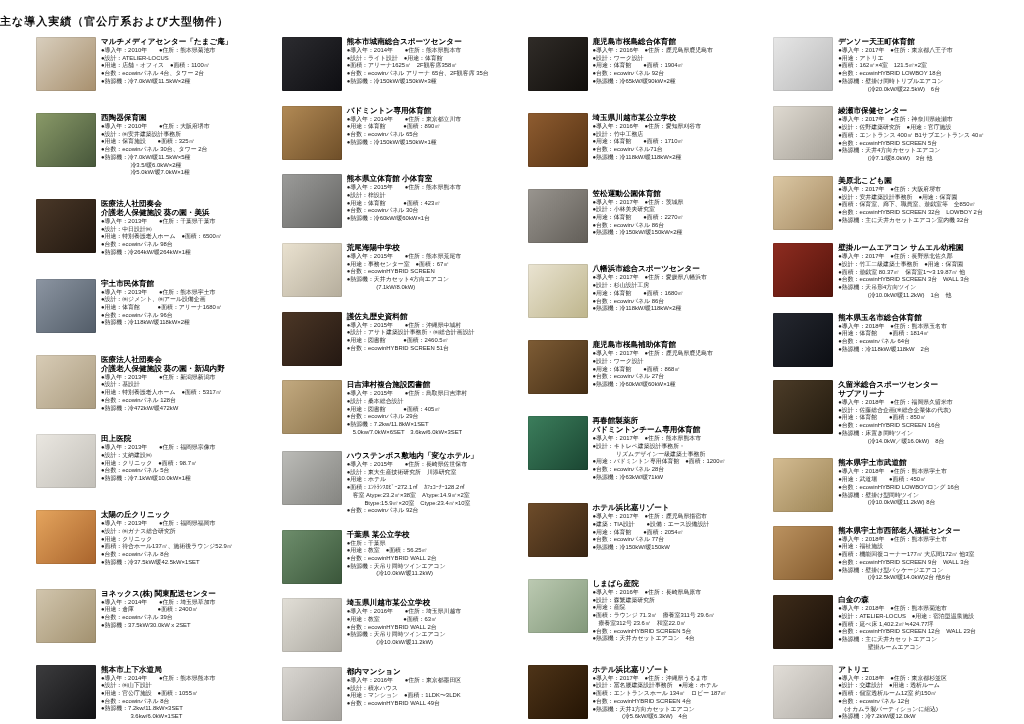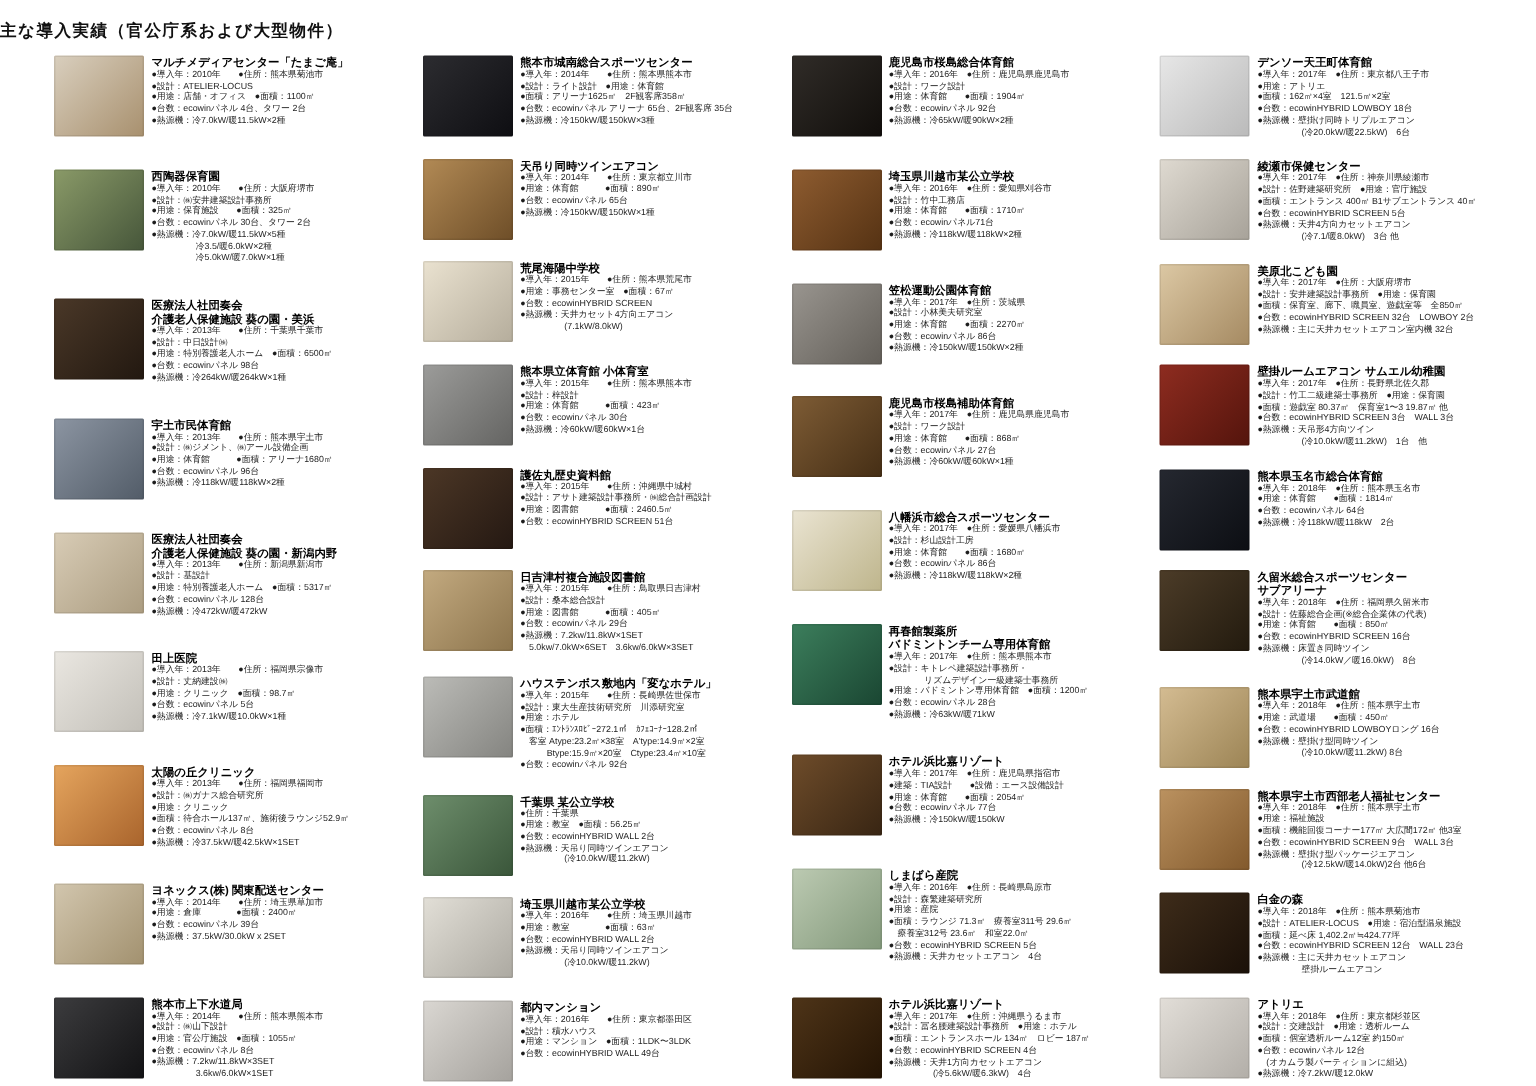--- a/index.html
+++ b/index.html
@@ -164,49 +164,49 @@
           <div class="ln">●設計：ライト設計　●用途：体育館</div>
           <div class="ln">●面積：アリーナ1625㎡　2F観客席358㎡</div>
           <div class="ln">●台数：ecowinパネル アリーナ 65台、2F観客席 35台</div>
           <div class="ln">●熱源機：冷150kW/暖150kW×3種</div>
         </div>
   </div>
 
   <div class="entry">
     <div class="photo" style="background: linear-gradient(135deg, rgb(178, 138, 85) 0%, rgb(110, 78, 40) 100%);"></div>
     <div class="info">
-      <div class="name">天吊り同時ツインエアコン</div>
+      <div class="name">バドミントン専用体育館</div>
     <div class="ln">●導入年：2014年　　●住所：東京都立川市</div>
           <div class="ln">●用途：体育館　　　●面積：890㎡</div>
           <div class="ln">●台数：ecowinパネル 65台</div>
           <div class="ln">●熱源機：冷150kW/暖150kW×1種</div>
+        </div>
+  </div>
+
+  <div class="entry">
+    <div class="photo" style="background: linear-gradient(135deg, rgb(156, 156, 154) 0%, rgb(100, 100, 98) 100%);"></div>
+    <div class="info">
+      <div class="name">熊本県立体育館 小体育室</div>
+    <div class="ln">●導入年：2015年　　●住所：熊本県熊本市</div>
+          <div class="ln">●設計：梓設計</div>
+          <div class="ln">●用途：体育館　　　●面積：423㎡</div>
+          <div class="ln">●台数：ecowinパネル 30台</div>
+          <div class="ln">●熱源機：冷60kW/暖60kW×1台</div>
         </div>
   </div>
 
   <div class="entry">
     <div class="photo" style="background: linear-gradient(135deg, rgb(234, 226, 208) 0%, rgb(181, 173, 156) 100%);"></div>
     <div class="info">
       <div class="name">荒尾海陽中学校</div>
     <div class="ln">●導入年：2015年　　●住所：熊本県荒尾市</div>
           <div class="ln">●用途：事務センター室　●面積：67㎡</div>
           <div class="ln">●台数：ecowinHYBRID SCREEN</div>
           <div class="ln">●熱源機：天井カセット4方向エアコン</div>
           <div class="ln">　　　　　(7.1kW/8.0kW)</div>
-        </div>
-  </div>
-
-  <div class="entry">
-    <div class="photo" style="background: linear-gradient(135deg, rgb(156, 156, 154) 0%, rgb(100, 100, 98) 100%);"></div>
-    <div class="info">
-      <div class="name">熊本県立体育館 小体育室</div>
-    <div class="ln">●導入年：2015年　　●住所：熊本県熊本市</div>
-          <div class="ln">●設計：梓設計</div>
-          <div class="ln">●用途：体育館　　　●面積：423㎡</div>
-          <div class="ln">●台数：ecowinパネル 30台</div>
-          <div class="ln">●熱源機：冷60kW/暖60kW×1台</div>
         </div>
   </div>
 
   <div class="entry">
     <div class="photo" style="background: linear-gradient(135deg, rgb(76, 55, 38) 0%, rgb(36, 24, 18) 100%);"></div>
     <div class="info">
       <div class="name">護佐丸歴史資料館</div>
     <div class="ln">●導入年：2015年　　●住所：沖縄県中城村</div>
           <div class="ln">●設計：アサト建築設計事務所・㈱総合計画設計</div>
           <div class="ln">●用途：図書館　　　●面積：2460.5㎡</div>
@@ -307,40 +307,40 @@
       <div class="name">笠松運動公園体育館</div>
     <div class="ln">●導入年：2017年　●住所：茨城県</div>
           <div class="ln">●設計：小林美夫研究室</div>
           <div class="ln">●用途：体育館　　●面積：2270㎡</div>
           <div class="ln">●台数：ecowinパネル 86台</div>
           <div class="ln">●熱源機：冷150kW/暖150kW×2種</div>
         </div>
   </div>
 
   <div class="entry">
+    <div class="photo" style="background: linear-gradient(135deg, rgb(234, 228, 210) 0%, rgb(190, 181, 140) 100%);"></div>
+    <div class="info">
+      <div class="name">八幡浜市総合スポーツセンター</div>
+    <div class="ln">●導入年：2017年　●住所：愛媛県八幡浜市</div>
+          <div class="ln">●設計：杉山設計工房</div>
+          <div class="ln">●用途：体育館　　●面積：1680㎡</div>
+          <div class="ln">●台数：ecowinパネル 86台</div>
+          <div class="ln">●熱源機：冷118kW/暖118kW×2種</div>
+        </div>
+  </div>
+
+  <div class="entry">
     <div class="photo" style="background: linear-gradient(135deg, rgb(126, 92, 53) 0%, rgb(69, 46, 21) 100%);"></div>
     <div class="info">
       <div class="name">鹿児島市桜島補助体育館</div>
     <div class="ln">●導入年：2017年　●住所：鹿児島県鹿児島市</div>
           <div class="ln">●設計：ワーク設計</div>
           <div class="ln">●用途：体育館　　●面積：868㎡</div>
           <div class="ln">●台数：ecowinパネル 27台</div>
           <div class="ln">●熱源機：冷60kW/暖60kW×1種</div>
-        </div>
-  </div>
-
-  <div class="entry">
-    <div class="photo" style="background: linear-gradient(135deg, rgb(234, 228, 210) 0%, rgb(190, 181, 140) 100%);"></div>
-    <div class="info">
-      <div class="name">八幡浜市総合スポーツセンター</div>
-    <div class="ln">●導入年：2017年　●住所：愛媛県八幡浜市</div>
-          <div class="ln">●設計：杉山設計工房</div>
-          <div class="ln">●用途：体育館　　●面積：1680㎡</div>
-          <div class="ln">●台数：ecowinパネル 86台</div>
-          <div class="ln">●熱源機：冷118kW/暖118kW×2種</div>
         </div>
   </div>
 
   <div class="entry">
     <div class="photo" style="background: linear-gradient(135deg, rgb(60, 126, 92) 0%, rgb(26, 70, 50) 100%);"></div>
     <div class="info">
       <div class="name">再春館製薬所
 バドミントンチーム専用体育館</div>
     <div class="ln">●導入年：2017年　●住所：熊本県熊本市</div>
           <div class="ln">●設計：キトレペ建築設計事務所・</div>

